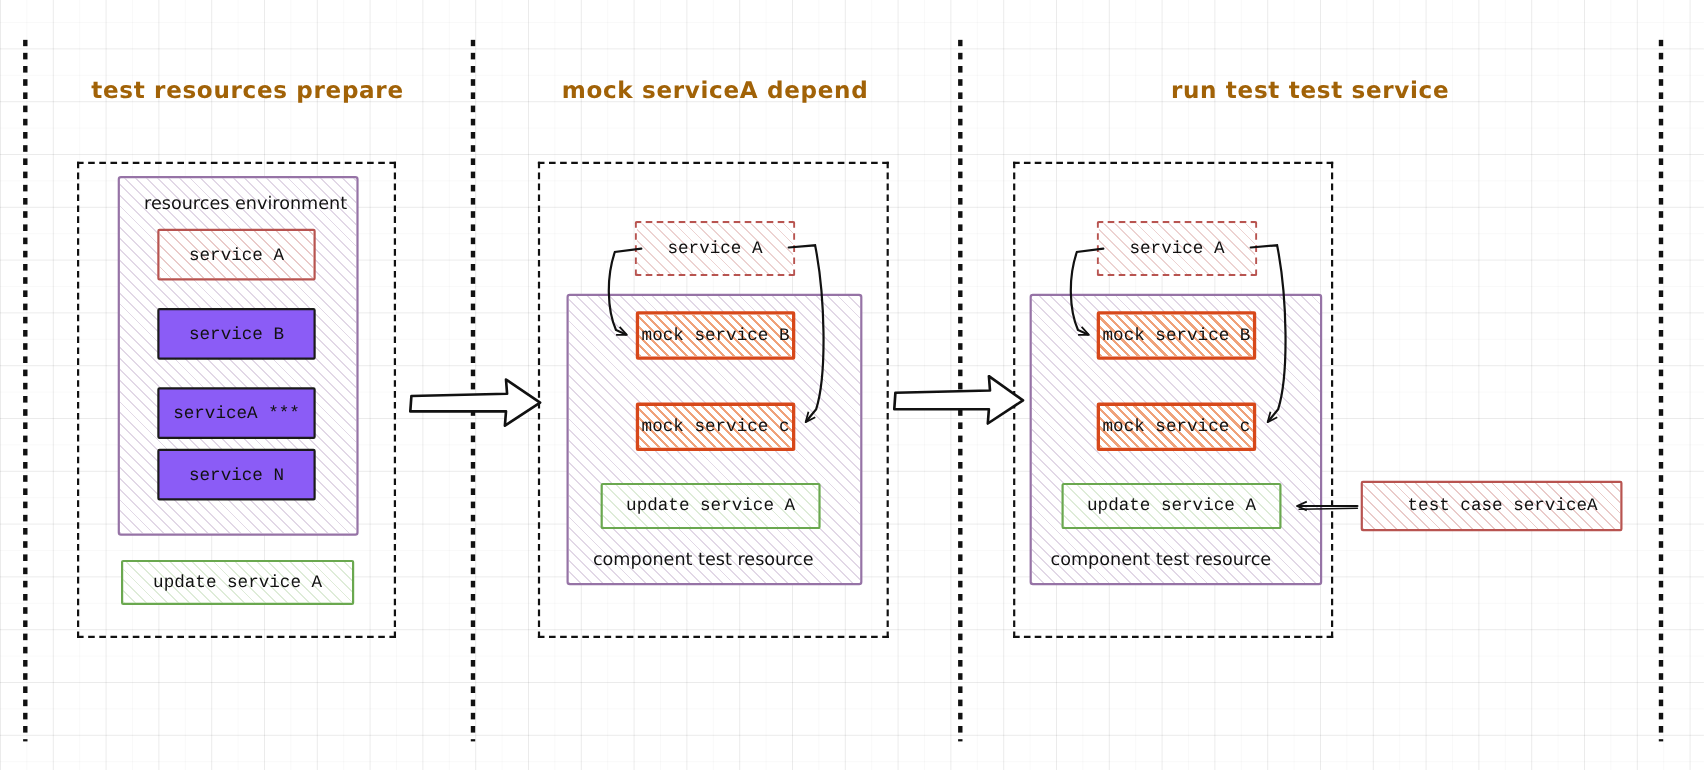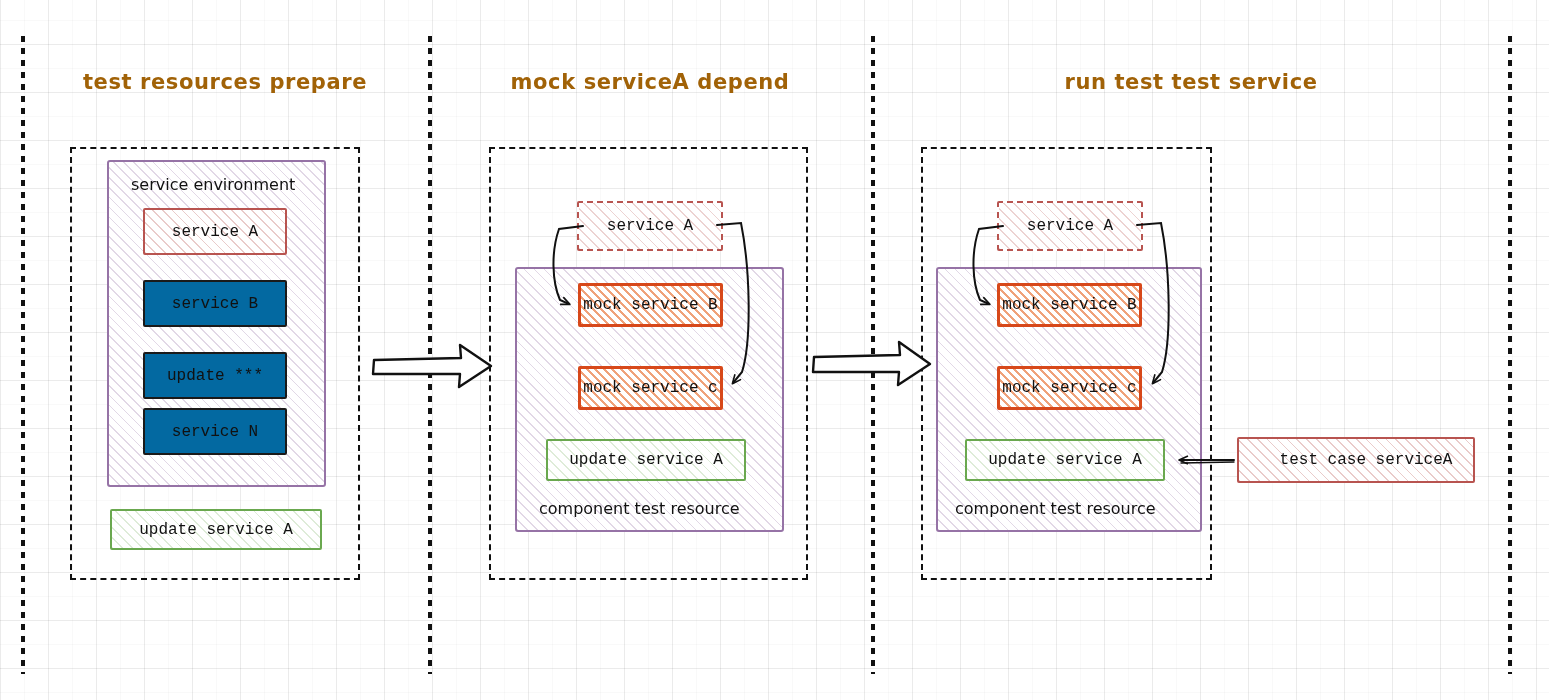--- a/index.html
+++ b/index.html
@@ -98,21 +98,21 @@
     content:"";position:absolute;inset:0;
     background-image:repeating-linear-gradient(
       45deg,
       rgba(184,84,80,0.26) 0 1.2px,
       transparent 1.2px 7px);
   }
 
   
   .n-plain{
     border:2.5px solid #1a1a1a;
-    background:#0369a1;
+    background:#8b5cf6;
   }
 
   
   .n-orange{
     border:3px solid #d7481a;
     background:#ffffff;
     overflow:hidden;
   }
   .n-orange::before{
     content:"";position:absolute;inset:0;
@@ -149,32 +149,32 @@
 <div class="lane-divider" style="left:1508px;"></div>
 
 <div class="lane-title" style="left:25px;top:70px;width:400px;">test resources prepare</div>
 <div class="lane-title" style="left:432px;top:70px;width:436px;">mock serviceA depend</div>
 <div class="lane-title" style="left:875px;top:70px;width:632px;">run test test service</div>
 
 <div class="group-box" style="left:70px;top:147px;width:290px;height:433px;"></div>
 
 <div class="container-purple" style="left:107px;top:160px;width:219px;height:327px;">
 </div>
-<div class="container-label" style="left:131px;top:175px;">service environment</div>
+<div class="container-label" style="left:131px;top:175px;">resources environment</div>
 
 <div class="node n-red" style="left:143px;top:208px;width:144px;height:47px;">
   <span>service A</span>
 </div>
 
 <div class="node n-plain" style="left:143px;top:280px;width:144px;height:47px;">
   <span>service B</span>
 </div>
 
 <div class="node n-plain" style="left:143px;top:352px;width:144px;height:47px;">
-  <span>update ***</span>
+  <span>serviceA ***</span>
 </div>
 
 <div class="node n-plain" style="left:143px;top:408px;width:144px;height:47px;">
   <span>service N</span>
 </div>
 
 <div class="node n-green" style="left:110px;top:509px;width:212px;height:41px;">
   <span>update service A</span>
 </div>
 

